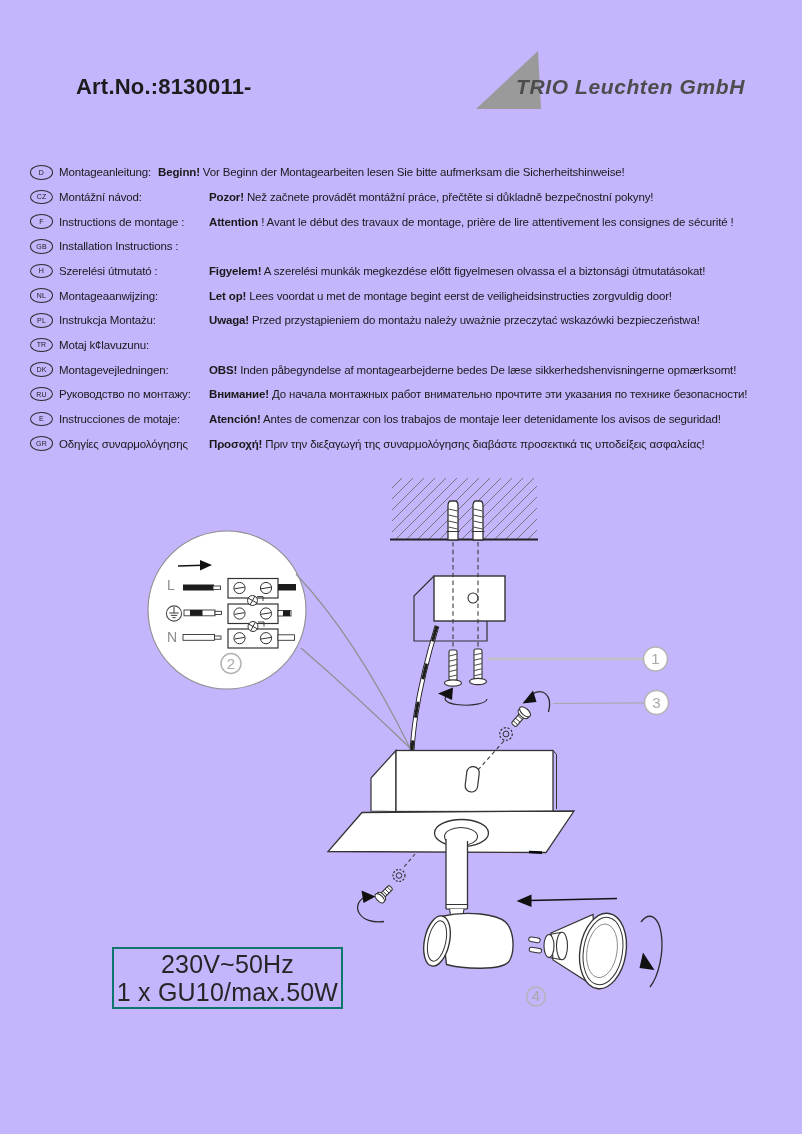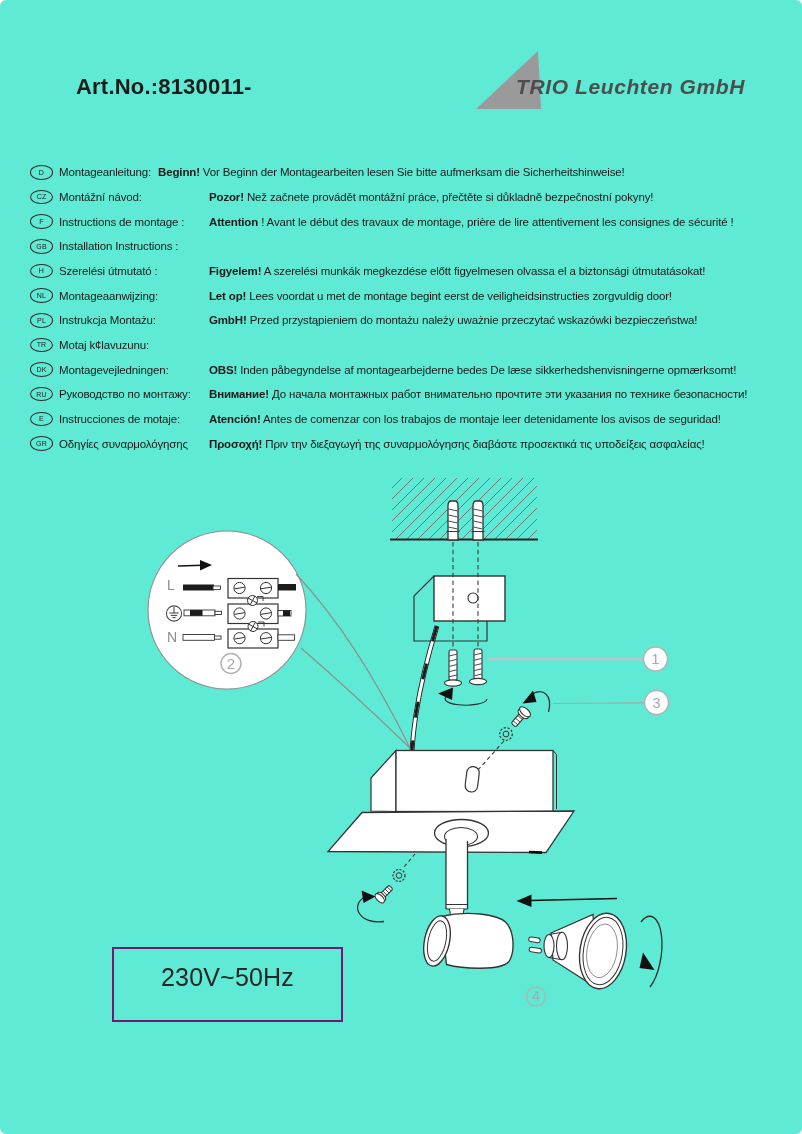--- a/index.html
+++ b/index.html
@@ -1,34 +1,34 @@
 <!DOCTYPE html>
 <html><head>
 <meta charset="utf-8">
 <style>
   html,body{margin:0;padding:0;background:#ffffff;}
-  #page{position:relative;width:802px;height:1134px;background:#5eead4;overflow:hidden;
-        font-family:"Liberation Sans","DejaVu Sans",sans-serif;color:#1a1a1a;border-radius:6px;}
+  #page{position:relative;width:802px;height:1134px;background:#c4b5fd;overflow:hidden;
+        font-family:"Liberation Sans","DejaVu Sans",sans-serif;color:#1a1a1a;}
   
   #artno{position:absolute;left:76px;top:74px;font-size:22px;font-weight:bold;
          letter-spacing:0.2px;color:#1c1c1c;white-space:nowrap;}
   #logo{position:absolute;left:468px;top:46px;width:300px;height:70px;}
   
   #instructions{position:absolute;left:30px;top:160px;width:760px;}
   .instr-row{display:flex;align-items:center;height:24.66px;white-space:nowrap;}
   .badge{flex:0 0 auto;width:21px;height:12.5px;border:1.2px solid #2c2c2c;border-radius:50%;
          display:flex;align-items:center;justify-content:center;font-size:7px;
          letter-spacing:0.2px;color:#222;margin-right:6px;}
   .instr-label{flex:0 0 auto;min-width:150px;font-size:11.5px;letter-spacing:-0.15px;}
   .instr-row:first-of-type .instr-label{min-width:0;margin-right:7px;}
   .instr-text{font-size:11.5px;letter-spacing:-0.15px;}
   .instr-text b{font-weight:bold;}
   
   #specbox{position:absolute;left:112px;top:947px;width:227px;height:57px;
-           border:2px solid #701a75;text-align:center;padding-top:14px;}
+           border:2px solid #0f766e;text-align:center;padding-top:1px;}
   #specbox div{font-size:25px;line-height:28px;color:#262626;letter-spacing:0.2px;}
   
   #diagram{position:absolute;left:0;top:460px;}
   svg text{font-family:"Liberation Sans","DejaVu Sans",sans-serif;}
   .callout-num{fill:#a9a9a9;font-size:15px;text-anchor:middle;}
 </style>
 </head>
 <body>
 
 <div id="page">
@@ -72,21 +72,21 @@
 
       <div class="instr-row">
         <span class="badge">NL</span>
         <span class="instr-label">Montageaanwijzing:</span>
         <span class="instr-text"><b>Let op!</b><span> Lees voordat u met de montage begint eerst de veiligheidsinstructies zorgvuldig door!</span></span>
       </div>
 
       <div class="instr-row">
         <span class="badge">PL</span>
         <span class="instr-label">Instrukcja Montażu:</span>
-        <span class="instr-text"><b>GmbH!</b><span> Przed przystąpieniem do montażu należy uważnie przeczytać wskazówki bezpieczeństwa!</span></span>
+        <span class="instr-text"><b>Uwaga!</b><span> Przed przystąpieniem do montażu należy uważnie przeczytać wskazówki bezpieczeństwa!</span></span>
       </div>
 
       <div class="instr-row">
         <span class="badge">TR</span>
         <span class="instr-label">Motaj k¢lavuzunu:</span>
       </div>
 
       <div class="instr-row">
         <span class="badge">DK</span>
         <span class="instr-label">Montagevejledningen:</span>
@@ -372,15 +372,16 @@
     </g>
 
     <g>
       <circle cx="536" cy="996.5" r="9.5" fill="none" stroke="#b3b3b3" stroke-width="1.4"></circle>
       <text class="callout-num" x="536" y="1001" font-size="13.5">4</text>
     </g>
   </svg>
 
   <div id="specbox">
     <div>230V~50Hz</div>
+    <div>1 x GU10/max.50W</div>
   </div>
 
 </div>
 
 </body></html>

